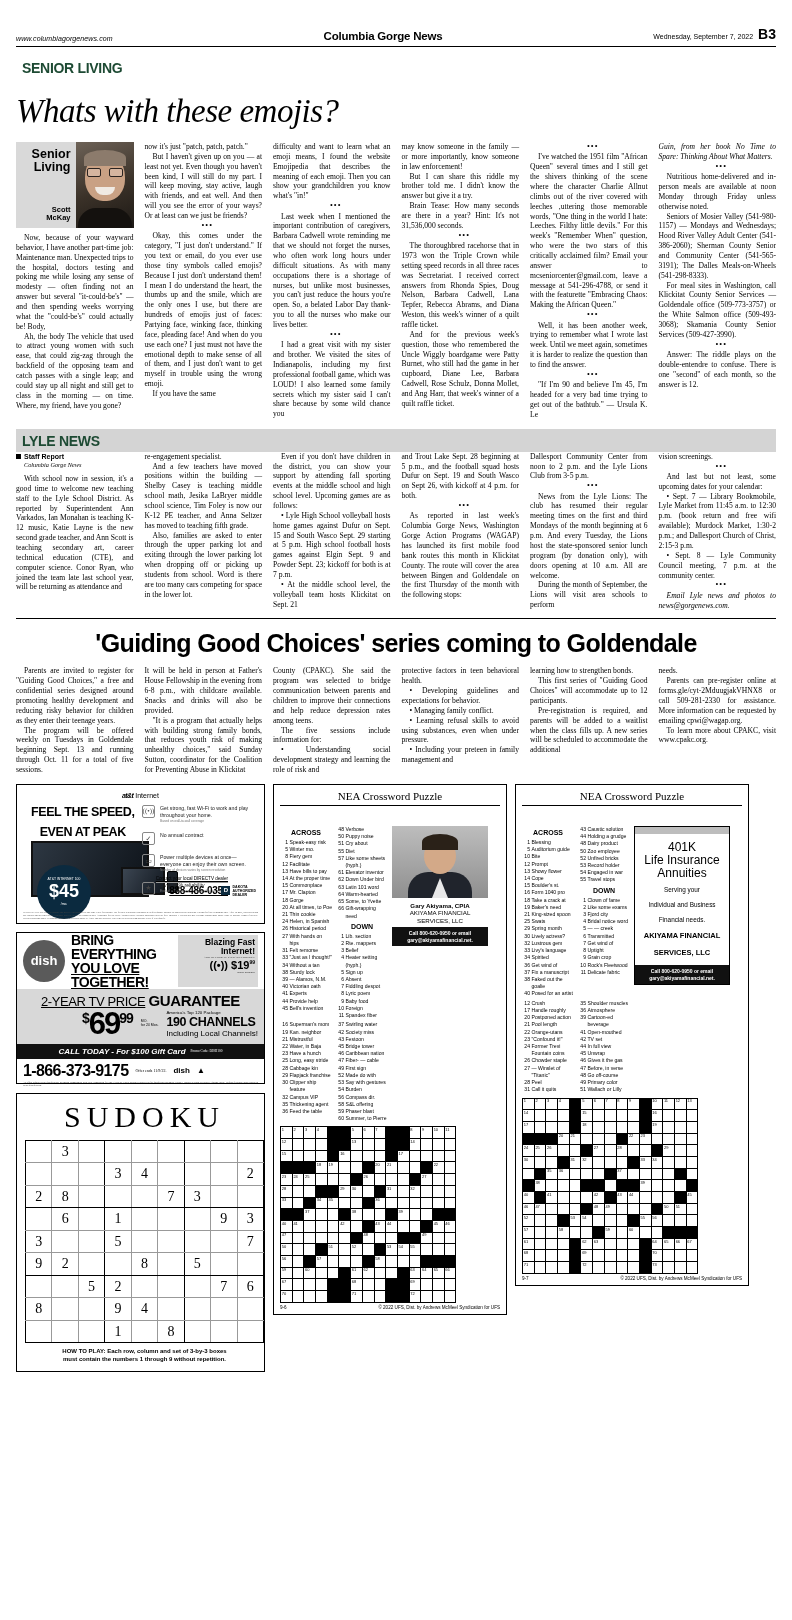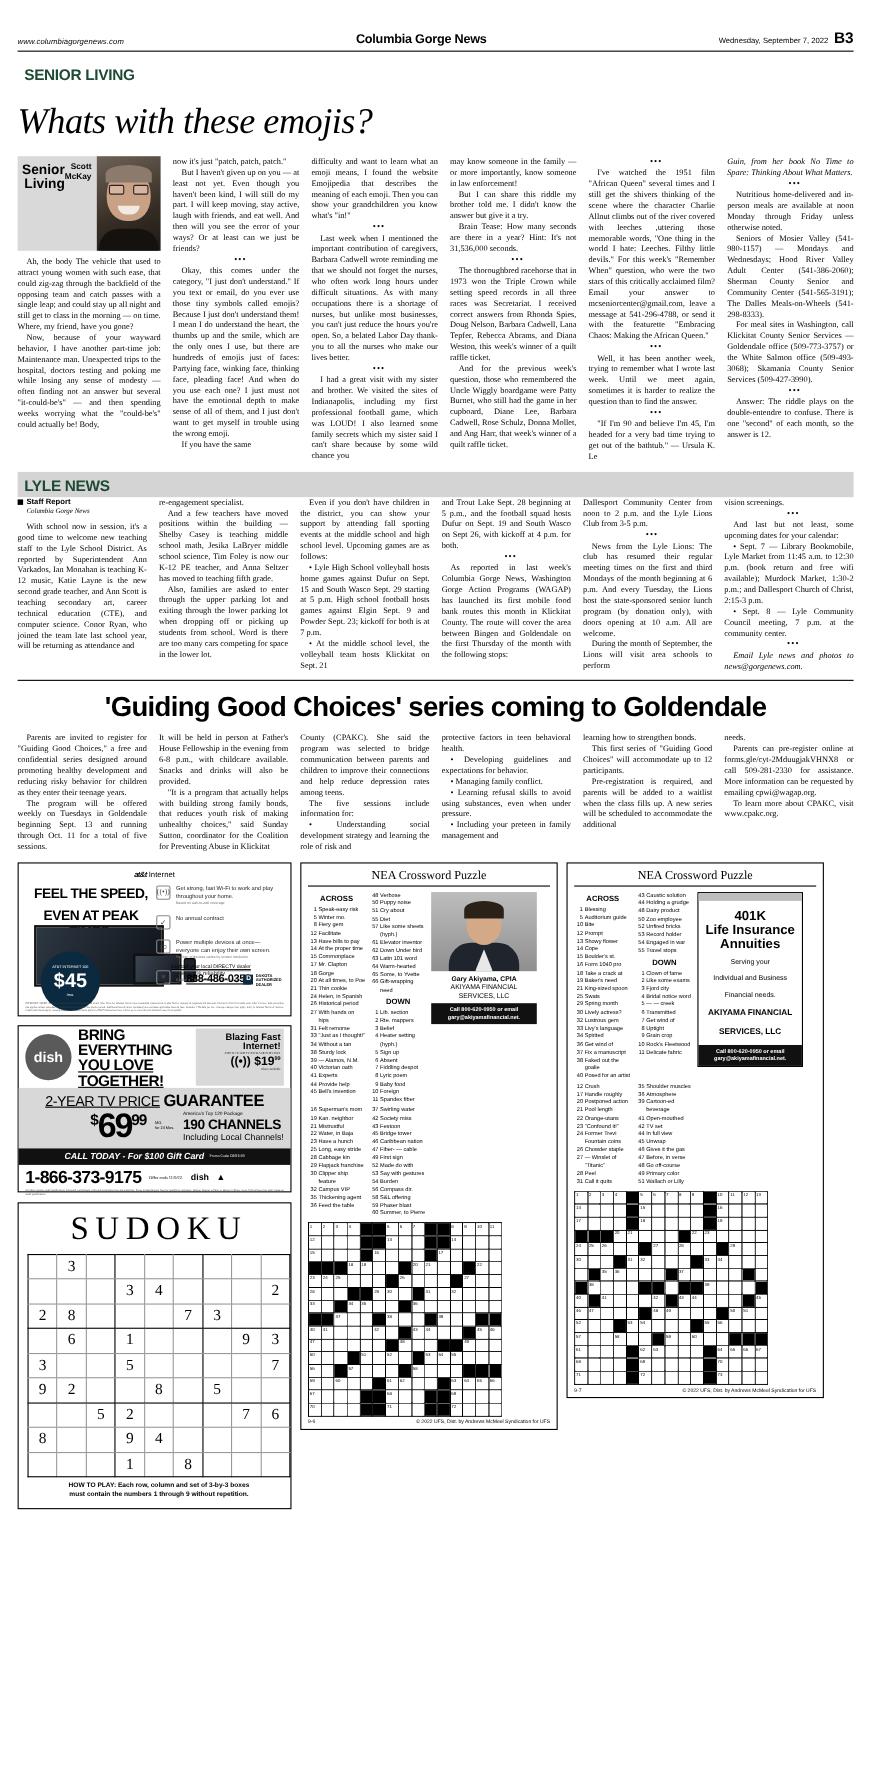--- a/index.html
+++ b/index.html
@@ -45,21 +45,21 @@
 
   
   .byline { font-family:"Liberation Sans",sans-serif; font-size:7px; font-weight:bold;
     display:flex; align-items:center; gap:3px; margin-bottom:0; }
   .byline .sq { width:5px; height:5px; background:#000; display:inline-block; }
   .byline-sub { font-style:italic; font-size:6.3px; font-family:"Liberation Serif",serif;
     font-weight:normal; margin:0 0 5px 8px; }
 
   
   .mug { display:flex; width:100%; height:86px; margin-bottom:5px; }
-  .mug-label { background:#d9d9d9; flex:1; display:flex; flex-direction:row;
+  .mug-label { background:#d9d9d9; flex:1; display:flex; flex-direction:column;
     justify-content:space-between; padding:6px 5px 5px 4px; }
   .mug-label .t { font-family:"Liberation Sans",sans-serif; font-weight:bold;
     font-size:12.5px; line-height:1.05; text-align:right; }
   .mug-label .n { font-family:"Liberation Sans",sans-serif; font-weight:bold;
     font-size:7.5px; line-height:1.15; text-align:right; }
   .mug-photo { width:58px; background:linear-gradient(160deg,#6d6257 0%,#3a3128 55%,#1d1915 100%);
     position:relative; overflow:hidden; }
   .mug-photo .face { position:absolute; left:9px; top:11px; width:40px; height:48px;
     border-radius:50% 50% 45% 45%; background:#c9a184; }
   .mug-photo .hair { position:absolute; left:8px; top:8px; width:42px; height:16px;
@@ -157,21 +157,21 @@
   table.sudoku tr:nth-child(3n) td { border-bottom:1.7px solid #000; }
   table.sudoku tr:first-child td { border-top:1.7px solid #000; }
   table.sudoku td:nth-child(3n) { border-right:1.7px solid #000; }
   table.sudoku td:first-child { border-left:1.7px solid #000; }
   .sudoku-how { text-align:center; font-family:"Liberation Sans",sans-serif; font-weight:bold;
     font-size:6px; line-height:1.3; margin-top:5px; }
 
   
   .xw { border:1px solid #000; padding:5px 6px 4px 6px; position:relative; }
   .xw-title { text-align:center; font-family:"Liberation Serif",serif; font-size:11px;
-    border-bottom:1px solid #000; padding-bottom:3px; margin-bottom:5px; }
+    border-bottom:1px solid #000; padding-bottom:3px; margin-bottom:20px; }
   .xw-body { display:flex; gap:4px; }
   .xw-cluecol { font-family:"Liberation Sans",sans-serif; font-size:5.1px; line-height:1.42; width:52px; }
   .xw-cluecol .hdr { font-weight:bold; font-size:7px; text-align:center; margin:2px 0 1px 0; }
   .xw-clue { display:flex; gap:1.5px; }
   .xw-clue .n { min-width:8px; text-align:right; flex:0 0 auto; }
 
   .xw-adbox { width:96px; }
   .xw-ad-photo { height:72px; background:#c9c9c9; position:relative; overflow:hidden; }
   .xw-ad-photo .bg { position:absolute; inset:0; background:linear-gradient(#bdbdbd,#8f8f8f); }
   .xw-ad-photo .head { position:absolute; left:32px; top:12px; width:32px; height:36px;
@@ -184,21 +184,21 @@
     background:#e8e8e8; clip-path:polygon(50% 0,100% 100%,0 100%); }
   .xw-ad-name { font-family:"Liberation Sans",sans-serif; font-weight:bold; font-size:6.2px;
     text-align:center; margin-top:4px; }
   .xw-ad-co { font-family:"Liberation Sans",sans-serif; font-size:6.2px; text-align:center; line-height:1.25; }
   .xw-ad-contact { background:#111; color:#fff; font-family:"Liberation Sans",sans-serif;
     font-weight:bold; font-size:5px; text-align:center; padding:3px 2px; margin-top:3px; line-height:1.3; }
 
   .xw-401k { border:1px solid #000; }
   .xw-401k .bar { height:7px; background:#bdbdbd; }
   .xw-401k .inner { padding:7px 5px 5px 5px; text-align:center; }
-  .xw-401k .t { font-family:"Liberation Sans",sans-serif; font-weight:bold; font-size:12px; line-height:1.1; }
+  .xw-401k .t { font-family:"Liberation Sans",sans-serif; font-weight:normal; font-size:12px; line-height:1.1; }
   .xw-401k .s { font-family:"Liberation Sans",sans-serif; font-size:6.4px; line-height:1.35; margin-top:6px; }
   .xw-401k .c { font-family:"Liberation Sans",sans-serif; font-weight:bold; font-size:7.5px;
     line-height:1.25; margin-top:7px; }
 
   .xw-grid { border-collapse:collapse; margin-top:4px; }
   .xw-grid td { width:11.7px; height:11.7px; border:.6px solid #000; background:#fff;
     position:relative; font-family:"Liberation Sans",sans-serif; font-size:4px; vertical-align:top; }
   .xw-grid td.blk { background:#000; }
   .xw-grid td span { position:absolute; left:.7px; top:-.2px; }
   .xw-foot { display:flex; justify-content:space-between; font-size:4.6px;
@@ -247,22 +247,22 @@
           <div class="body"></div>
           <div class="face"></div>
           <div class="hair"></div>
           <div class="glass">
               <i></i>
               <i></i>
             </div>
           <div class="smile"></div>
         </div>
       </div>
+      <p>Now, because of your wayward behavior, I have another part-time job: Maintenance man. Unexpected trips to the hospital, doctors testing and poking me while losing any sense of modesty — often finding not an answer but several "it-could-be's" — and then spending weeks worrying what the "could-be's" could actually be! Body,</p>
       <p>Ah, the body The vehicle that used to attract young women with such ease, that could zig-zag through the backfield of the opposing team and catch passes with a single leap; and could stay up all night and still get to class in the morning — on time. Where, my friend, have you gone?</p>
-      <p>Now, because of your wayward behavior, I have another part-time job: Maintenance man. Unexpected trips to the hospital, doctors testing and poking me while losing any sense of modesty — often finding not an answer but several "it-could-be's" — and then spending weeks worrying what the "could-be's" could actually be! Body,</p>
     </div>
 
     <div class="col">
       <p class="noindent">now it's just "patch, patch, patch."</p>
       <p>But I haven't given up on you — at least not yet. Even though you haven't been kind, I will still do my part. I will keep moving, stay active, laugh with friends, and eat well. And then will you see the error of your ways? Or at least can we just be friends?</p>
       <p class="dots">•••</p>
       <p>Okay, this comes under the category, "I just don't understand." If you text or email, do you ever use those tiny symbols called emojis? Because I just don't understand them! I mean I do understand the heart, the thumbs up and the smile, which are the only ones I use, but there are hundreds of emojis just of faces: Partying face, winking face, thinking face, pleading face! And when do you use each one? I just must not have the emotional depth to make sense of all of them, and I just don't want to get myself in trouble using the wrong emoji.</p>
       <p>If you have the same</p>
     </div>
 

